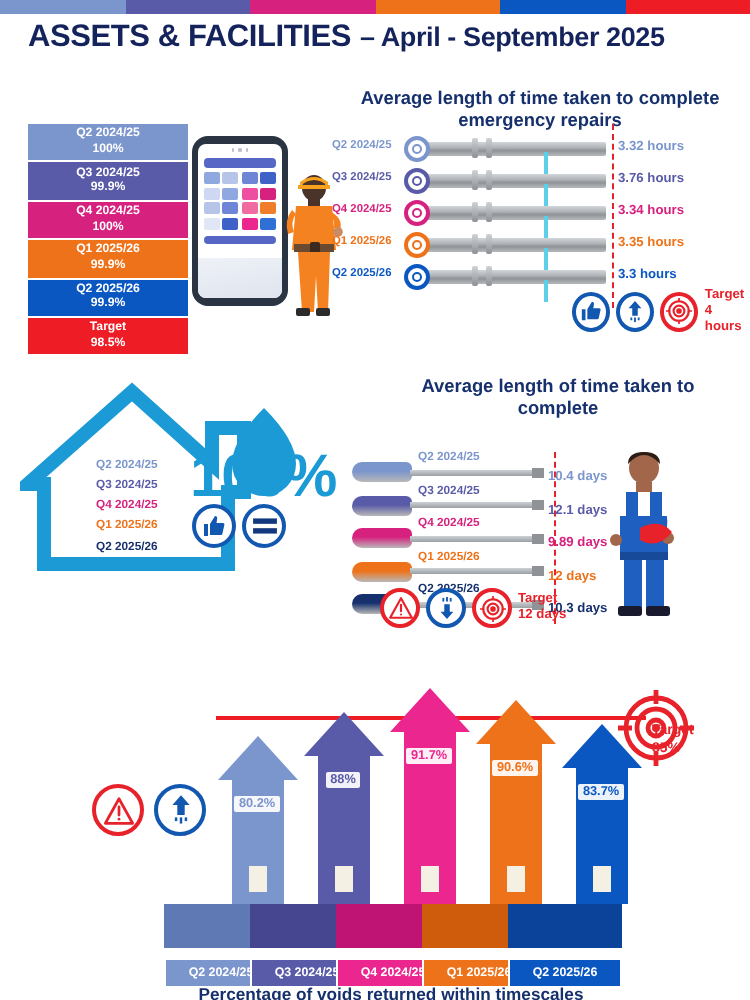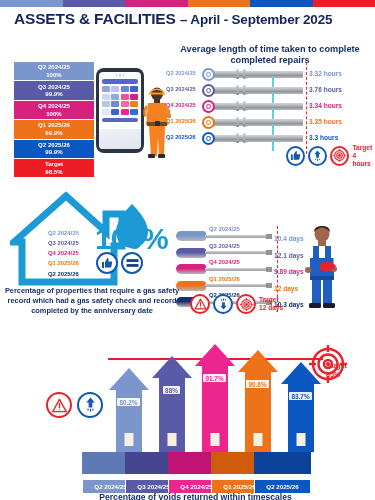--- a/index.html
+++ b/index.html
@@ -278,21 +278,21 @@
     <rect x="5" y="36" width="20" height="4" fill="#6b4a30"></rect>
     <rect x="13" y="35" width="5" height="6" rx="1" fill="#3b2a1d"></rect>
     <path d="M7 40 h16 l-1 30 h-5 l-1 -18 l-1 18 h-6z" fill="#f58220"></path>
     <rect x="6" y="68" width="7" height="4" rx="1" fill="#2b2b2b"></rect>
     <rect x="16" y="68" width="7" height="4" rx="1" fill="#2b2b2b"></rect>
     <path d="M22 19 q8 4 6 10 l-3 -1 q1 -5 -4 -7z" fill="#f58220"></path>
     <circle cx="27" cy="30" r="2.4" fill="#c98b63"></circle>
     <path d="M4 19 q-4 5 -2 12 l3 -1 q-2 -5 1 -9z" fill="#f58220"></path>
   </svg>
 
-  <div class="sec-title" id="p2-title">Average length of time taken to complete completed repairs</div>
+  <div class="sec-title" id="p2-title">Average length of time taken to complete emergency repairs</div>
   <div id="p2-targetline"></div>
   <div id="p2">
       <div class="pipe-row">
         <span class="lbl" style="color: rgb(123, 149, 205);">Q2 2024/25</span>
         <span class="pipe"></span>
         <span class="valve" style="color: rgb(123, 149, 205);"></span>
         <span class="drip"></span>
         <span class="val" style="color: rgb(123, 149, 205);">3.32 hours</span>
       </div>
       <div class="pipe-row">
@@ -370,22 +370,22 @@
         <path d="M2 10h4v12H2zM8 10l5-8c1.5 0 2.5 1 2.2 2.5L14.5 9H21c1 0 1.6.9 1.4 1.8l-2 9c-.2.8-.9 1.2-1.6 1.2H8z"></path>
       </svg>
     </div>
     <div class="cicon">
       <svg width="13" height="10" viewBox="0 0 24 18" fill="#12397f">
         <rect x="1" y="2" width="22" height="5"></rect>
           <rect x="1" y="11" width="22" height="5"></rect>
       </svg>
     </div>
   </div>
-  <div id="p3-cap">Percentage of properties that require a gas safety record which had a gas safety check and record completed by the anniversary date</div>
-
+
+  <div class="sec-title" id="p4-title">Average length of time taken to complete</div>
   <div id="p4-targetline"></div>
   <div id="p4">
       <div class="sd-row">
         <span class="handle" style="background: linear-gradient(rgb(123, 149, 205) 0%, rgb(123, 149, 205) 45%, rgba(0, 0, 0, 0.28) 100%);"></span>
         <span class="shaft"></span>
         <span class="tip"></span>
         <span class="lbl" style="color: rgb(123, 149, 205);">Q2 2024/25</span>
         <span class="val" style="color: rgb(123, 149, 205);">10.4 days</span>
       </div>
       <div class="sd-row">

